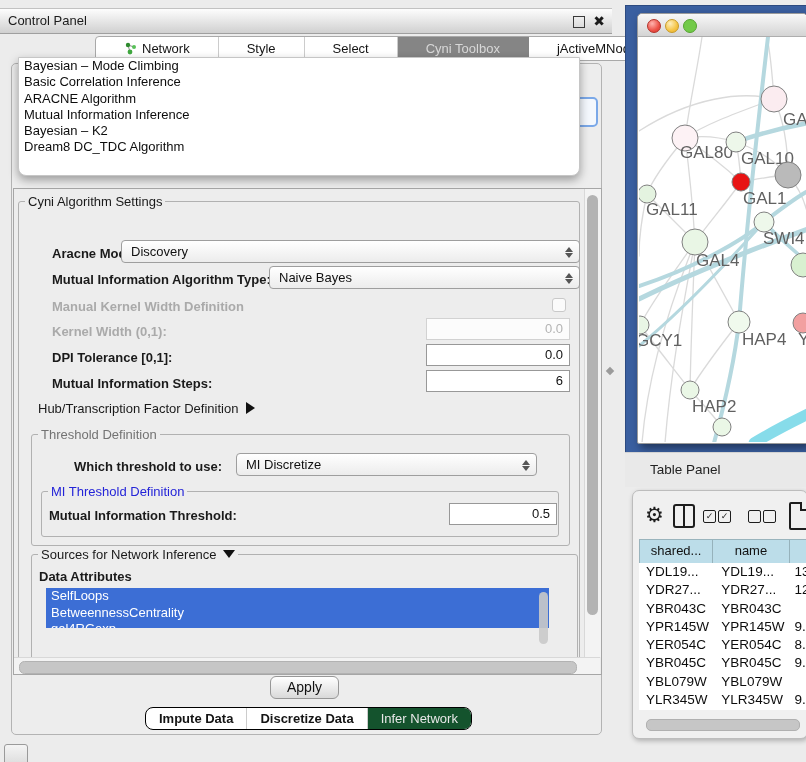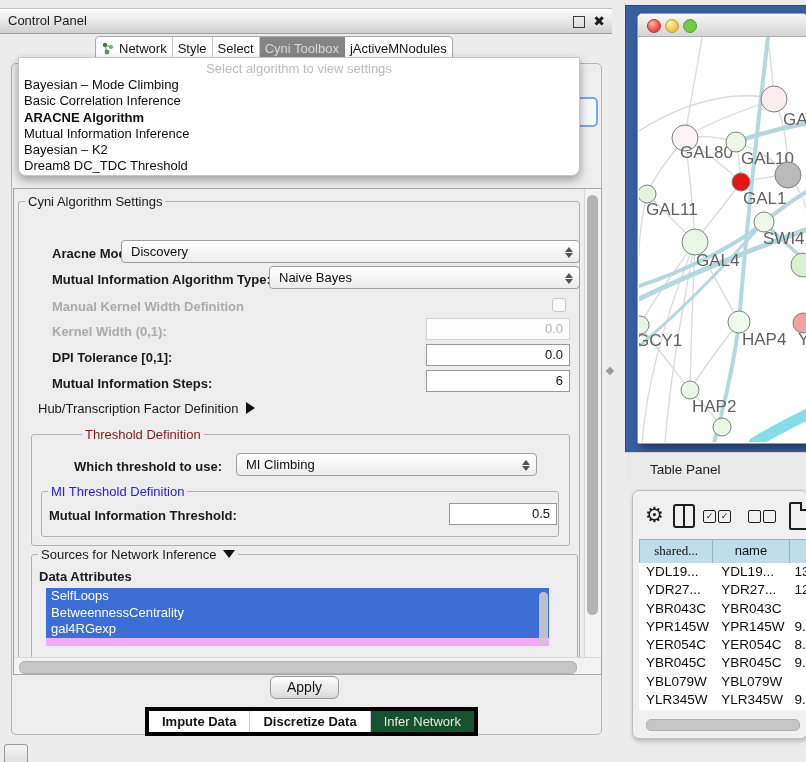--- a/index.html
+++ b/index.html
@@ -15,68 +15,68 @@
   .cp-titlebar{left:0;top:8px;width:612px;height:24px;
     background:linear-gradient(#fdfdfd,#d0d0d0);
     border-top:1px solid #c2c2c2;border-bottom:1px solid #9f9f9f;}
   .cp-title{position:absolute;left:8px;top:0;line-height:24px;font-size:13px;color:#1b1b1b;}
   .float-ico{position:absolute;right:27px;top:7px;width:10px;height:10px;border:1.5px solid #3a3a3a;background:transparent;}
   .close-ico{position:absolute;right:7px;top:0;line-height:24px;font-size:14px;font-weight:bold;color:#1b1b1b;}
 
   
   .tabbar{left:95px;top:36px;height:23px;display:flex;background:#fff;
     border:1px solid #a9a9a9;border-radius:4px;overflow:hidden;font-size:13px;}
-  .tab{display:flex;align-items:center;gap:5px;padding:0 5px;line-height:22px;color:#141414;border-right:1px solid #cccccc;cursor:default;white-space:nowrap;}
+  .tab{display:flex;align-items:center;gap:5px;padding:0 28px;line-height:22px;color:#141414;border-right:1px solid #cccccc;cursor:default;white-space:nowrap;}
   .tab:last-child{border-right:none;}
   .tab.sel{background:#858585;color:#d8d8d8;border-right-color:#858585;}
 
   
   .main-panel{left:11px;top:63px;width:589px;height:670px;border:1px solid #b3b3b3;border-radius:5px;background:#ededed;}
 
   
   .dd-popup{left:18px;top:57px;width:560px;height:117px;background:#fff;
     border:1px solid #c6c6c6;border-radius:0 0 8px 8px;
     box-shadow:0 4px 10px rgba(0,0,0,.35);z-index:50;}
   .dd-prompt{height:19px;line-height:21px;text-align:center;color:#bcbcbc;font-size:13px;}
   .dd-item{height:16.3px;line-height:16.3px;padding-left:5px;font-size:13px;color:#0d0d0d;}
-  .dd-item.b{font-weight:bold;}
+  .dd-item.b{font-weight:normal;}
   .combo-fragment{left:570px;top:97px;width:24px;height:26px;border:2px solid #7aa8e8;border-radius:5px;background:#f4f8fd;z-index:10;}
   .combo-fragment2{left:556px;top:141px;width:22px;height:30px;border:1px solid #a8a8a8;border-radius:0 8px 8px 0;z-index:5;}
 
   
   .scrollpane{left:13px;top:188px;width:587px;height:485px;border:1px solid #a6a6a6;background:#ededed;overflow:hidden;}
   .group{position:absolute;border:1px solid #b1b1b1;border-radius:3px;}
   .legend{position:absolute;top:-8px;left:6px;background:#ededed;padding:0 3px;font-size:13px;color:#1a1a1a;white-space:nowrap;}
   .legend.blue{color:#2424d8;}
-  .legend.green{color:#7f1d1d;margin-left:44px;}
+  .legend.green{color:#737373;}
   .lbl{position:absolute;font-size:13px;color:#1a1a1a;white-space:nowrap;}
   .lbl.b{font-weight:bold;}
   .lbl.dis{font-weight:bold;color:#aaaaaa;}
   .combo{position:absolute;background:linear-gradient(#ffffff,#ececec);border:1px solid #9e9e9e;border-radius:4px;font-size:13px;line-height:21px;padding-left:9px;color:#111;}
   .spin{position:absolute;right:5px;top:4px;width:11px;height:14px;color:#555;}
   .spin i{display:block;width:0;height:0;border-left:4px solid transparent;border-right:4px solid transparent;margin:1.5px auto;}
   .spin .up{border-bottom:5px solid #555;}
   .spin .dn{border-top:5px solid #555;}
   .field{position:absolute;background:#fff;border:1px solid #989898;font-size:13px;line-height:20px;text-align:right;padding-right:6px;color:#111;}
   .field.dis{background:#fcfcfc;border-color:#d2d2d2;color:#b4b4b4;}
   .cb{position:absolute;width:12px;height:12px;border:1px solid #c9c9c9;border-radius:3px;background:#fbfbfb;}
   .tri-right{display:inline-block;width:0;height:0;border-top:6px solid transparent;border-bottom:6px solid transparent;border-left:9px solid #111;margin-left:8px;vertical-align:-1px;}
   .tri-down{display:inline-block;width:0;height:0;border-left:6px solid transparent;border-right:6px solid transparent;border-top:8px solid #111;margin-left:6px;vertical-align:1px;}
-  .attr-list{position:absolute;left:32px;top:399px;width:503px;height:58px;background:#f0abfc;overflow:hidden;}
+  .attr-list{position:absolute;left:32px;top:399px;width:503px;height:40px;background:#fca5a5;overflow:hidden;}
   .attr-item{height:16.5px;line-height:16.5px;padding-left:5px;font-size:13px;color:#fff;}
   .attr-scroll{position:absolute;left:525px;top:403px;width:9px;height:52px;border-radius:4.5px;background:#c9c9c9;opacity:.9;z-index:3;}
   .vscroll{position:absolute;left:570px;top:0;width:16px;height:468px;background:#f3f3f3;border-left:1px solid #d8d8d8;}
   .vscroll .thumb{position:absolute;left:2px;top:6px;width:11px;height:420px;border-radius:5.5px;background:#b3b3b3;}
   .hscroll{position:absolute;left:0;top:468px;width:586px;height:16px;background:#f3f3f3;border-top:1px solid #d8d8d8;}
   .hscroll .thumb{position:absolute;left:5px;top:2.5px;width:556px;height:11px;border-radius:5.5px;background:#c6c6c6;border:1px solid #b2b2b2;}
 
   
   .apply-btn{left:270px;top:676px;width:67px;height:21px;background:linear-gradient(#ffffff,#d9d9d9);
     border:1px solid #979797;border-radius:6px;font-size:14px;color:#111;text-align:center;line-height:20px;}
-  .btabbar{left:145px;top:707px;height:21px;display:flex;background:#fff;border:4px solid #000000;border-radius:0;overflow:hidden;font-size:13px;font-weight:bold;align-items:center;}
+  .btabbar{left:145px;top:707px;height:21px;display:flex;background:#fff;border:1px solid #000000;border-radius:8px;overflow:hidden;font-size:13px;font-weight:bold;align-items:center;}
   .btab{padding:0 13px;line-height:21px;color:#141414;border-right:1px solid #cccccc;white-space:nowrap;}
   .btab:last-child{border-right:none;}
   .btab.sel{background:#14532d;color:#e8e8e8;font-weight:normal;border-right-color:#8a8a8a;}
 
   
   .desktop{left:625px;top:5px;width:181px;height:447px;background:#3a5fa0;border-left:1px solid #2c4a80;border-top:1px solid #2c4a80;}
   .net-window{left:637px;top:13px;width:169px;height:429px;background:#fff;border:1px solid #9a9a9a;border-radius:5px 5px 2px 2px;box-shadow:3px 4px 8px rgba(0,0,0,.45);}
   .net-titlebar{position:absolute;left:0;top:0;right:0;height:22px;background:linear-gradient(#f8f8f8,#d4d4d4);border-bottom:1px solid #aeaeae;border-radius:5px 5px 0 0;}
   .tl{position:absolute;top:5px;width:12px;height:12px;border-radius:50%;}
   .tl.red{left:9px;background:radial-gradient(circle at 35% 30%,#ffb3ae,#ec5147 60%,#d8382e);border:1px solid #b23028;}
@@ -140,28 +140,27 @@
       <span>jActiveMNodules</span>
     </div>
   </div>
 
 <div class="abs main-panel"></div>
 
 <div class="abs combo-fragment"></div>
 <div class="abs combo-fragment2"></div>
 
 <div class="abs dd-popup">
-  <div class="dd-prompt">Select algorithm to view settings</div>
   <div id="dd-items">
       <div class="dd-item">Bayesian – Mode Climbing</div>
       <div class="dd-item">Basic Correlation Inference</div>
       <div class="dd-item b">ARACNE Algorithm</div>
       <div class="dd-item">Mutual Information Inference</div>
       <div class="dd-item">Bayesian – K2</div>
-      <div class="dd-item">Dream8 DC_TDC Threshold</div>
+      <div class="dd-item">Dream8 DC_TDC Algorithm</div>
     </div>
 </div>
 
 <div class="abs scrollpane">
 
   <div class="group" style="left:4px;top:12px;width:560px;height:470px;">
     <span class="legend">Cyni Algorithm Settings</span>
   </div>
 
   <span class="lbl b" style="left:38px;top:57px;">Aracne Mode:</span>
@@ -189,21 +188,21 @@
   <span class="lbl b" style="left:38px;top:187px;">Mutual Information Steps:</span>
   <div class="field" style="left:412px;top:181px;width:136px;height:20px;">6</div>
 
   <span class="lbl" style="left:24px;top:212px;"><span>Hub/Transcription Factor Definition</span><span class="tri-right"></span></span>
 
   <div class="group" style="left:17px;top:245px;width:537px;height:110px;">
     <span class="legend green">Threshold Definition</span>
   </div>
   <span class="lbl b" style="left:60px;top:270px;">Which threshold to use:</span>
   <div class="combo" style="left:222px;top:264px;width:290px;height:21px;">
-    <span>MI Climbing</span>
+    <span>MI Discretize</span>
     <span class="spin">
         <i class="up"></i>
         <i class="dn"></i>
       </span>
   </div>
   <div class="group" style="left:27px;top:302px;width:516px;height:44px;">
     <span class="legend blue">MI Threshold Definition</span>
   </div>
   <span class="lbl b" style="left:35px;top:319px;">Mutual Information Threshold:</span>
   <div class="field" style="left:435px;top:314px;width:100px;height:20px;text-align:right;">0.5</div>
@@ -320,21 +319,21 @@
       </span>
     <span class="cbx" style="left:70px;">✓</span>
     <span class="cbx" style="left:85px;">✓</span>
     <span class="cbx" style="left:115px;"></span>
     <span class="cbx" style="left:130px;"></span>
     <span class="doc-ico">
         <i></i>
       </span>
   </div>
   <div class="tbl-head" id="tbl-head">
-      <div class="th" style="width: 73px; font-family: Liberation Serif, serif;">shared...</div>
+      <div class="th" style="width: 73px;">shared...</div>
       <div class="th" style="width: 76px;">name</div>
       <div class="th" style="width: 60px;"></div>
     </div>
   <div class="tbl-body" id="tbl-body">
       <div class="tr">
         <div class="td" style="width: 73px; padding-left: 7px;">YDL19...</div>
         <div class="td" style="width: 76px; padding-left: 9px;">YDL19...</div>
         <div class="td" style="width: 60px; padding-left: 4px;">13</div>
       </div>
       <div class="tr">

